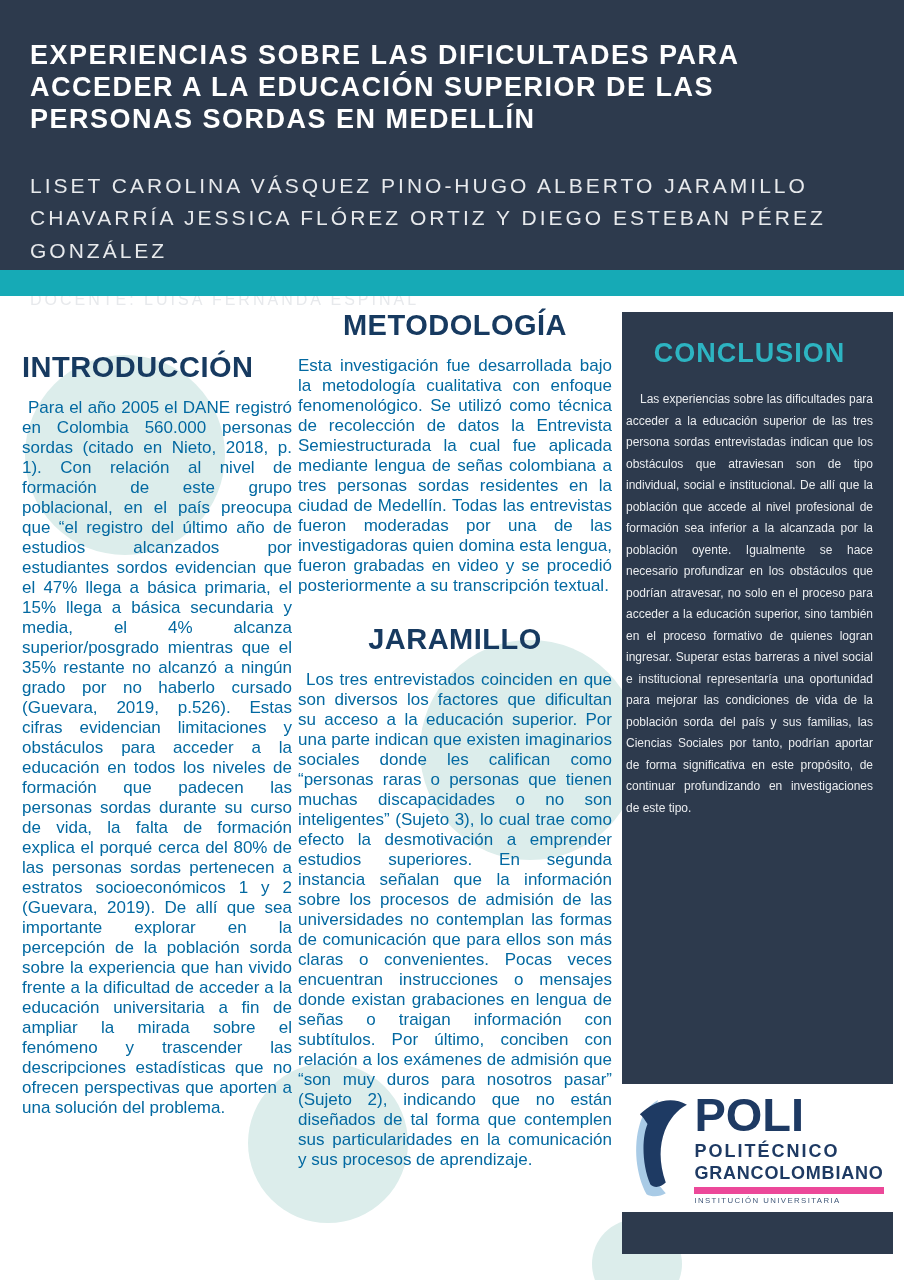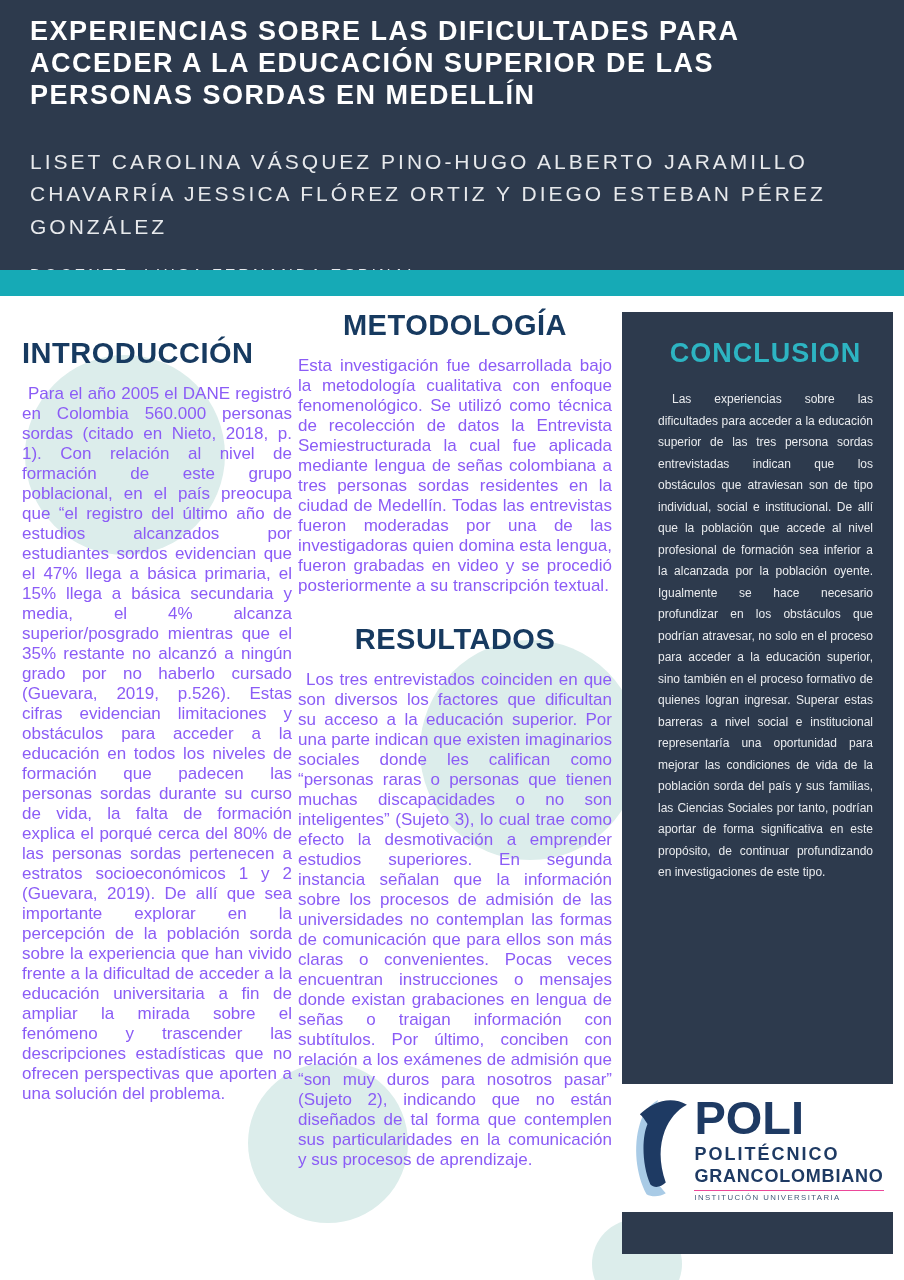--- a/index.html
+++ b/index.html
@@ -4,21 +4,21 @@
 <style>
   html,body{margin:0;padding:0;background:#ffffff;}
   .poster{
     position:relative;width:904px;height:1280px;overflow:hidden;
     background:#ffffff;font-family:"Liberation Sans",sans-serif;
   }
   
   .header{
     position:absolute;left:0;top:0;width:904px;height:270px;
     background:#2d3a4d;color:#ffffff;box-sizing:border-box;
-    padding:16px 30px 0 30px;
+    padding:40px 30px 0 30px;
   }
   .poster-title{
     margin:0;max-width:845px;
     font-size:27px;font-weight:bold;letter-spacing:1.5px;
     line-height:1.18;color:#ffffff;
   }
   .authors{
     margin:34px 0 0 0;max-width:845px;
     font-size:21px;font-weight:400;letter-spacing:3px;
     line-height:1.55;color:#e7e9ec;
@@ -43,33 +43,33 @@
   .c2{left:420px;top:344px;width:220px;height:220px;}
   .c3{left:248px;top:767px;width:160px;height:160px;}
   .c4{left:592px;top:923px;width:90px;height:90px;}
   .col{position:absolute;z-index:1;box-sizing:border-box;}
   .col h2{
     margin:0;font-size:29px;font-weight:bold;color:#173a60;
     letter-spacing:0.5px;line-height:1.1;
   }
   .col p{
     margin:14px 0 0 0;font-size:17px;line-height:20px;
-    color:#8b5cf6;text-align:justify;
+    color:#0369a1;text-align:justify;
   }
-  .col-intro{left:22px;top:42px;width:270px;}
+  .col-intro{left:22px;top:56px;width:270px;}
   .col-intro p{text-indent:6px;}
   .col-mid{left:298px;top:14px;width:314px;}
   .col-mid h2{text-align:center;}
   .h-resultados{margin-top:28px !important;}
   .p-resultados{text-indent:8px;}
   
   .panel{
     position:absolute;left:622px;top:16px;width:271px;height:942px;
     background:#2d3a4d;z-index:1;box-sizing:border-box;
-    padding:26px 20px 0 36px;
+    padding:26px 20px 0 4px;
   }
   .panel h2{
     margin:0;text-align:center;font-size:27px;font-weight:bold;
     color:#2db4c2;letter-spacing:1px;
   }
   .panel p{
     margin:20px 0 0 0;font-size:12px;line-height:21.5px;
     color:#e9ebee;text-align:justify;text-indent:14px;
   }
   
@@ -84,21 +84,21 @@
   .logo-acronym{
     font-size:47px;font-weight:bold;color:#1e3a63;letter-spacing:0px;
   }
   .logo-name1,.logo-name2{
     font-size:18px;font-weight:bold;color:#1e3a63;letter-spacing:2px;
     margin-top:4px;
   }
   .logo-name2{letter-spacing:0.8px;}
   .logo-tagline{
     font-size:7.8px;color:#42597a;letter-spacing:1.4px;margin-top:5px;
-    border-top:1px solid #ec4899;padding-top:3px;
+    border-top:7px solid #ec4899;padding-top:3px;
   }
 </style>
 </head>
 <body>
 
 <div class="poster">
 
   <div class="header">
     <h1 class="poster-title">EXPERIENCIAS SOBRE LAS DIFICULTADES PARA ACCEDER A LA EDUCACIÓN SUPERIOR DE LAS PERSONAS SORDAS EN MEDELLÍN</h1>
     <p class="authors">LISET CAROLINA VÁSQUEZ PINO-HUGO ALBERTO JARAMILLO CHAVARRÍA JESSICA FLÓREZ ORTIZ Y DIEGO ESTEBAN PÉREZ GONZÁLEZ</p>
@@ -114,21 +114,21 @@
     <div class="circle c4"></div>
 
     <div class="col col-intro">
       <h2>INTRODUCCIÓN</h2>
       <p>Para el año 2005 el DANE registró en Colombia 560.000 personas sordas (citado en Nieto, 2018, p. 1). Con relación al nivel de formación de este grupo poblacional, en el país preocupa que “el registro del último año de estudios alcanzados por estudiantes sordos evidencian que el 47% llega a básica primaria, el 15% llega a básica secundaria y media, el 4% alcanza superior/posgrado mientras que el 35% restante no alcanzó a ningún grado por no haberlo cursado (Guevara, 2019, p.526). Estas cifras evidencian limitaciones y obstáculos para acceder a la educación en todos los niveles de formación que padecen las personas sordas durante su curso de vida, la falta de formación explica el porqué cerca del 80% de las personas sordas pertenecen a estratos socioeconómicos 1 y 2 (Guevara, 2019). De allí que sea importante explorar en la percepción de la población sorda sobre la experiencia que han vivido frente a la dificultad de acceder a la educación universitaria a fin de ampliar la mirada sobre el fenómeno y trascender las descripciones estadísticas que no ofrecen perspectivas que aporten a una solución del problema.</p>
     </div>
 
     <div class="col col-mid">
       <h2>METODOLOGÍA</h2>
       <p>Esta investigación fue desarrollada bajo la metodología cualitativa con enfoque fenomenológico. Se utilizó como técnica de recolección de datos la Entrevista Semiestructurada la cual fue aplicada mediante lengua de señas colombiana a tres personas sordas residentes en la ciudad de Medellín. Todas las entrevistas fueron moderadas por una de las investigadoras quien domina esta lengua, fueron grabadas en video y se procedió posteriormente a su transcripción textual.</p>
-      <h2 class="h-resultados">RESULTADOS</h2>
+      <h2 class="h-resultados">JARAMILLO</h2>
       <p class="p-resultados">Los tres entrevistados coinciden en que son diversos los factores que dificultan su acceso a la educación superior. Por una parte indican que existen imaginarios sociales donde les califican como “personas raras o personas que tienen muchas discapacidades o no son inteligentes” (Sujeto 3), lo cual trae como efecto la desmotivación a emprender estudios superiores. En segunda instancia señalan que la información sobre los procesos de admisión de las universidades no contemplan las formas de comunicación que para ellos son más claras o convenientes. Pocas veces encuentran instrucciones o mensajes donde existan grabaciones en lengua de señas o traigan información con subtítulos. Por último, conciben con relación a los exámenes de admisión que “son muy duros para nosotros pasar” (Sujeto 2), indicando que no están diseñados de tal forma que contemplen sus particularidades en la comunicación y sus procesos de aprendizaje.</p>
     </div>
 
     <div class="panel">
       <h2>CONCLUSION</h2>
       <p>Las experiencias sobre las dificultades para acceder a la educación superior de las tres persona sordas entrevistadas indican que los obstáculos que atraviesan son de tipo individual, social e institucional. De allí que la población que accede al nivel profesional de formación sea inferior a la alcanzada por la población oyente. Igualmente se hace necesario profundizar en los obstáculos que podrían atravesar, no solo en el proceso para acceder a la educación superior, sino también en el proceso formativo de quienes logran ingresar. Superar estas barreras a nivel social e institucional representaría una oportunidad para mejorar las condiciones de vida de la población sorda del país y sus familias, las Ciencias Sociales por tanto, podrían aportar de forma significativa en este propósito, de continuar profundizando en investigaciones de este tipo.</p>
 
       <div class="logo-box">
         <svg class="logo-mark" width="58" height="100" viewBox="0 0 60 104" aria-hidden="true">
 

